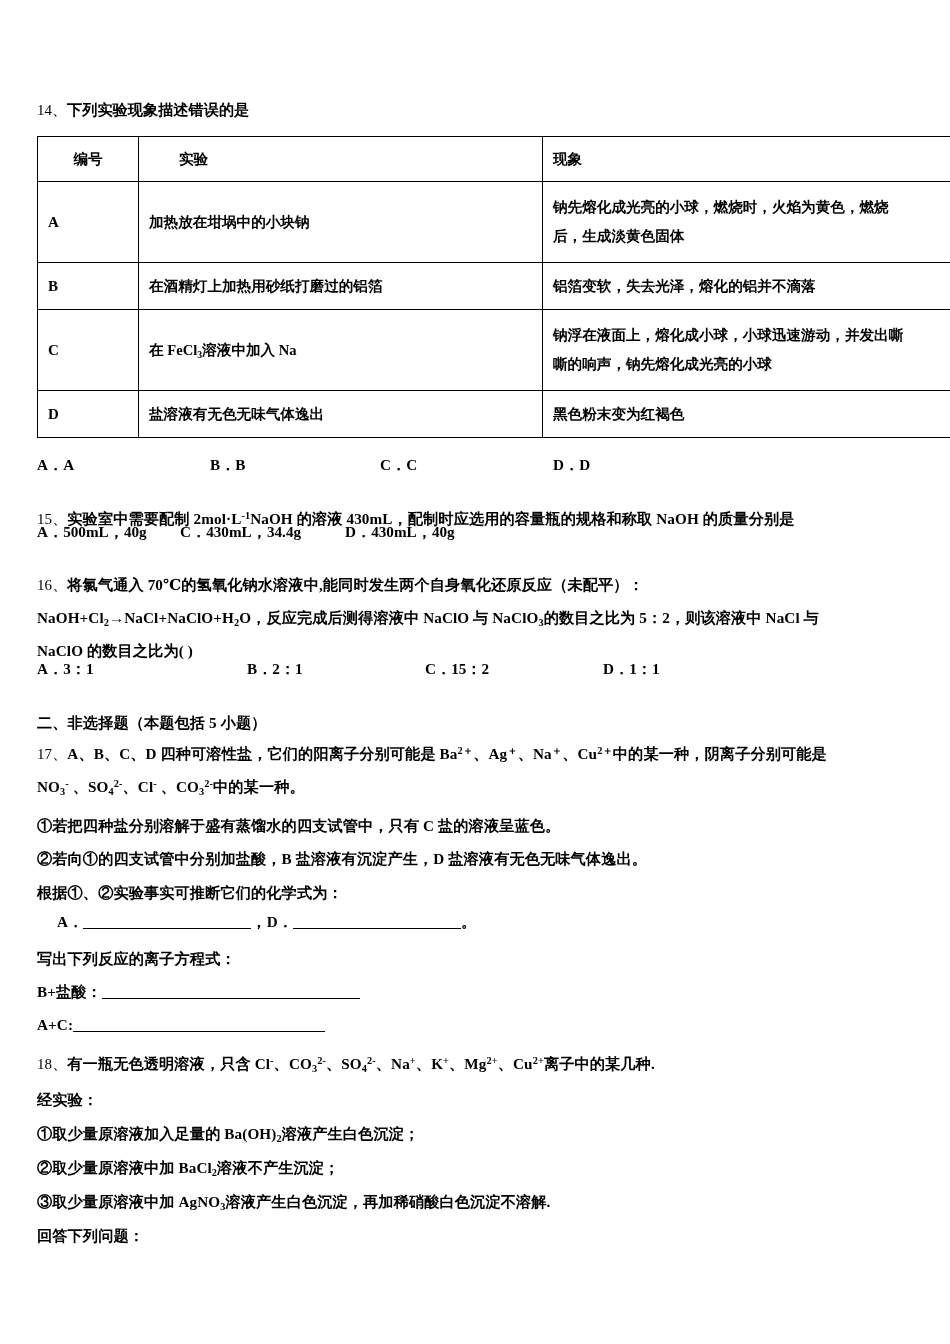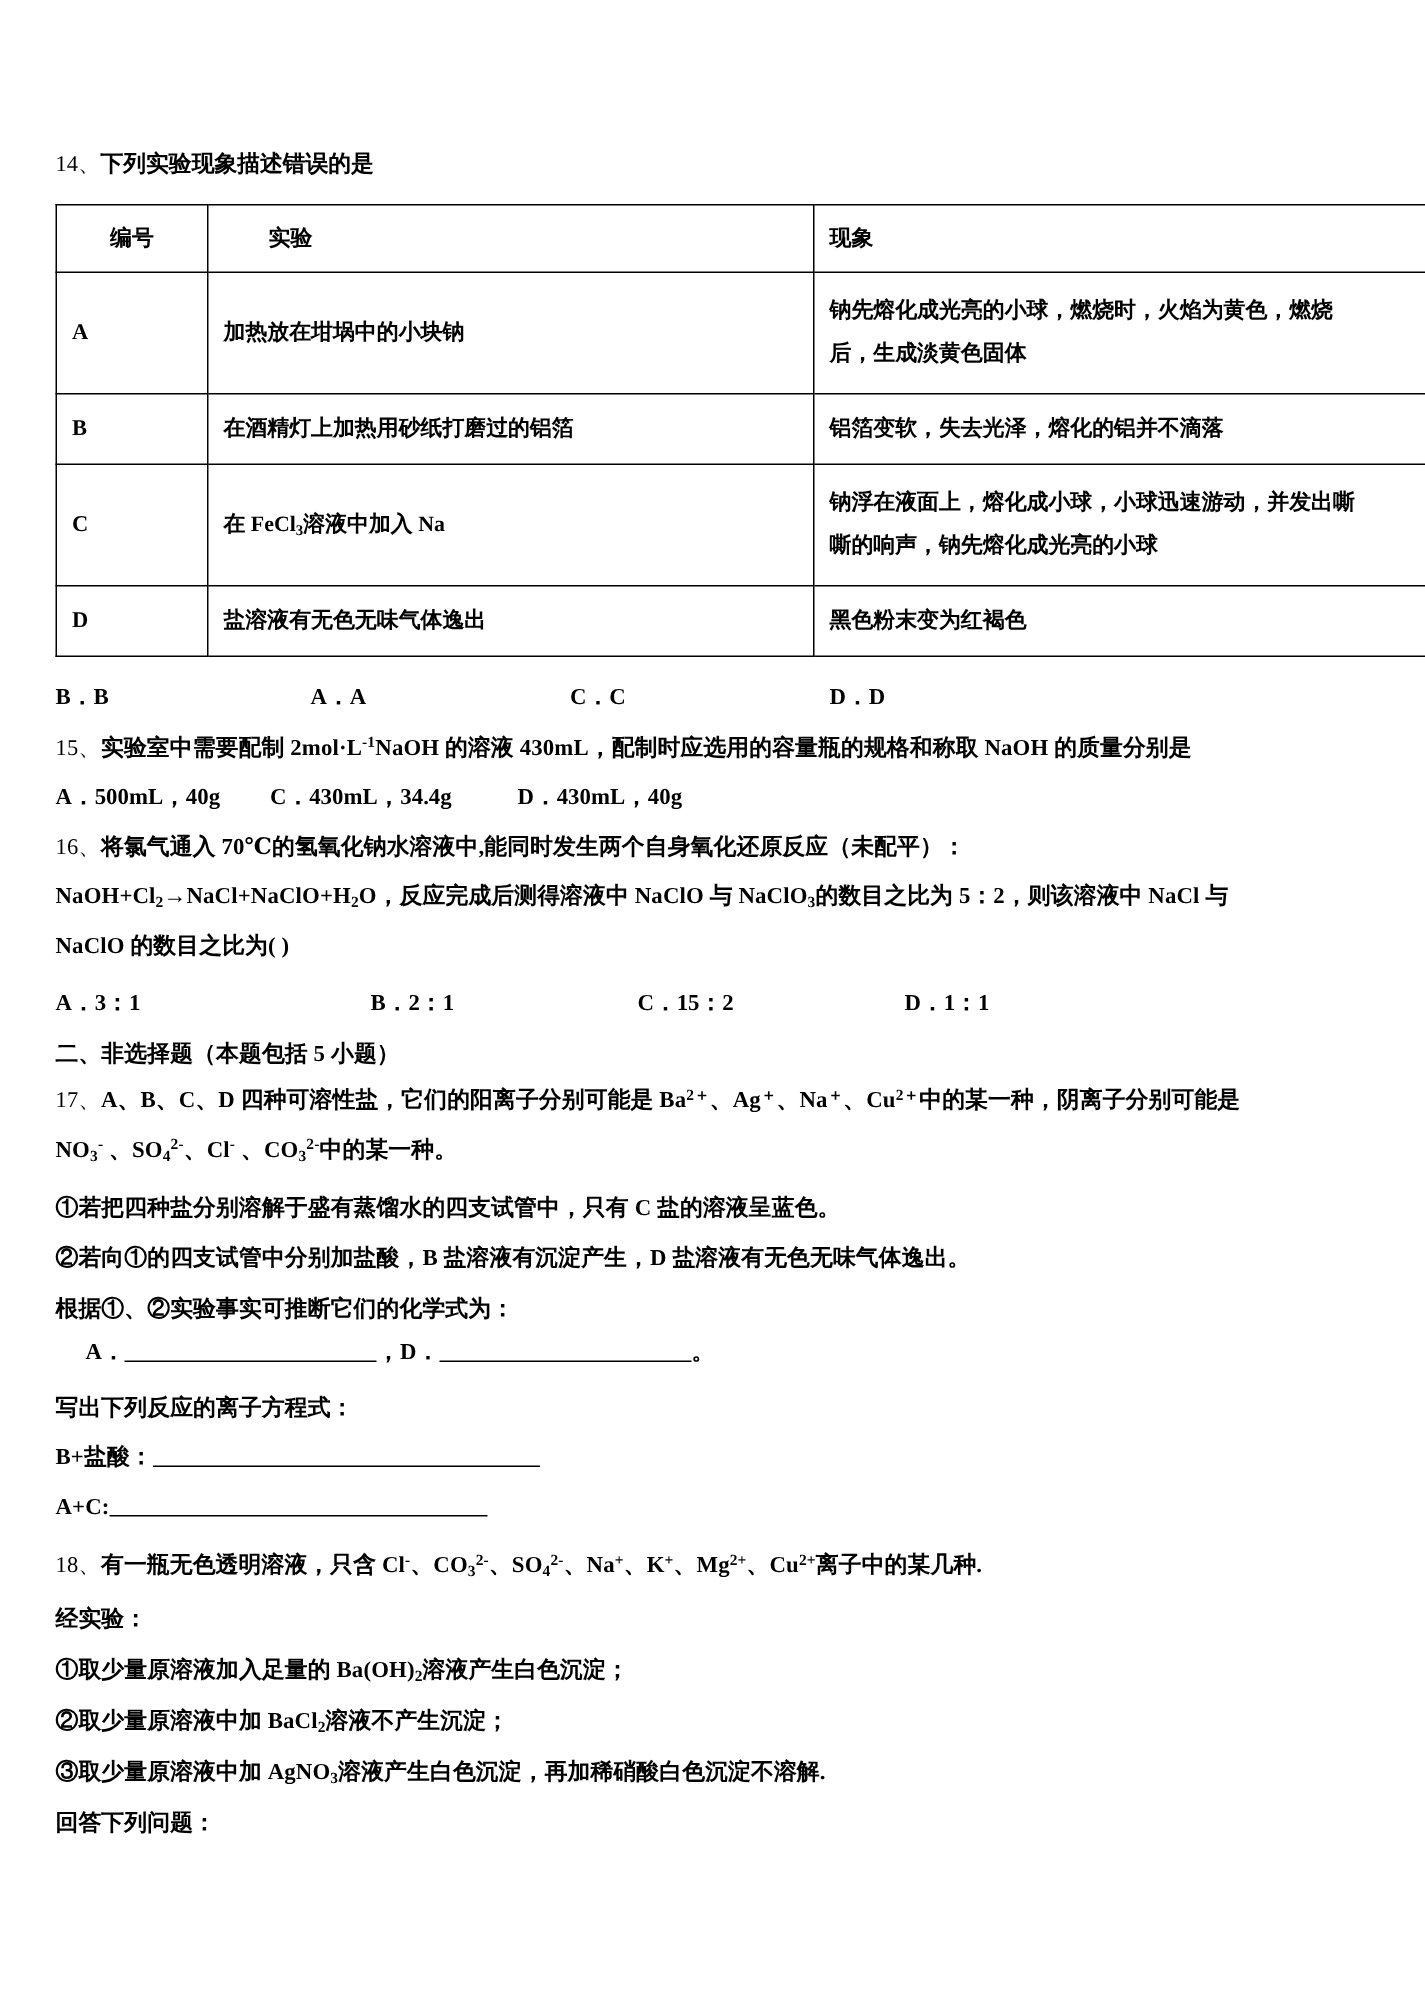--- a/index.html
+++ b/index.html
@@ -31,20 +31,21 @@
     width: 876px;
   }
 
   
   .q-line {
     font-size: 15.2px;
     line-height: 33px;
     font-weight: bold;
     letter-spacing: 0.1px;
     white-space: normal;
+    margin-top: 20px;
   }
   .q-num {
     font-weight: normal;
     font-size: 15px;
   }
   .opts {
     font-size: 15.2px;
     line-height: 33px;
     font-weight: bold;
     display: flex;
@@ -144,22 +145,22 @@
       </tr>
       <tr class="r-short">
         <td class="id-cell">D</td>
         <td>盐溶液有无色无味气体逸出</td>
         <td>黑色粉末变为红褐色</td>
       </tr>
     </tbody>
       </table>
 
     <div class="abs opts" style="top:448px;">
+      <span style="width:173px;">A．A</span>
       <span style="width:170px;">B．B</span>
-      <span style="width:173px;">A．A</span>
       <span style="width:173px;">C．C</span>
       <span>D．D</span>
     </div>
 
     <div class="abs q-line" style="top:482px; width:876px;">
       <span class="q-num">15、</span><span>实验室中需要配制 2mol·L</span><sup>-1</sup><span>NaOH 的溶液 430mL，配制时应选用的容量瓶的规格和称取 NaOH 的质量分别是</span>
     </div>
 
     <div class="abs opts" style="top:515px;">
       <span style="width:143px;">A．500mL，40g</span>

